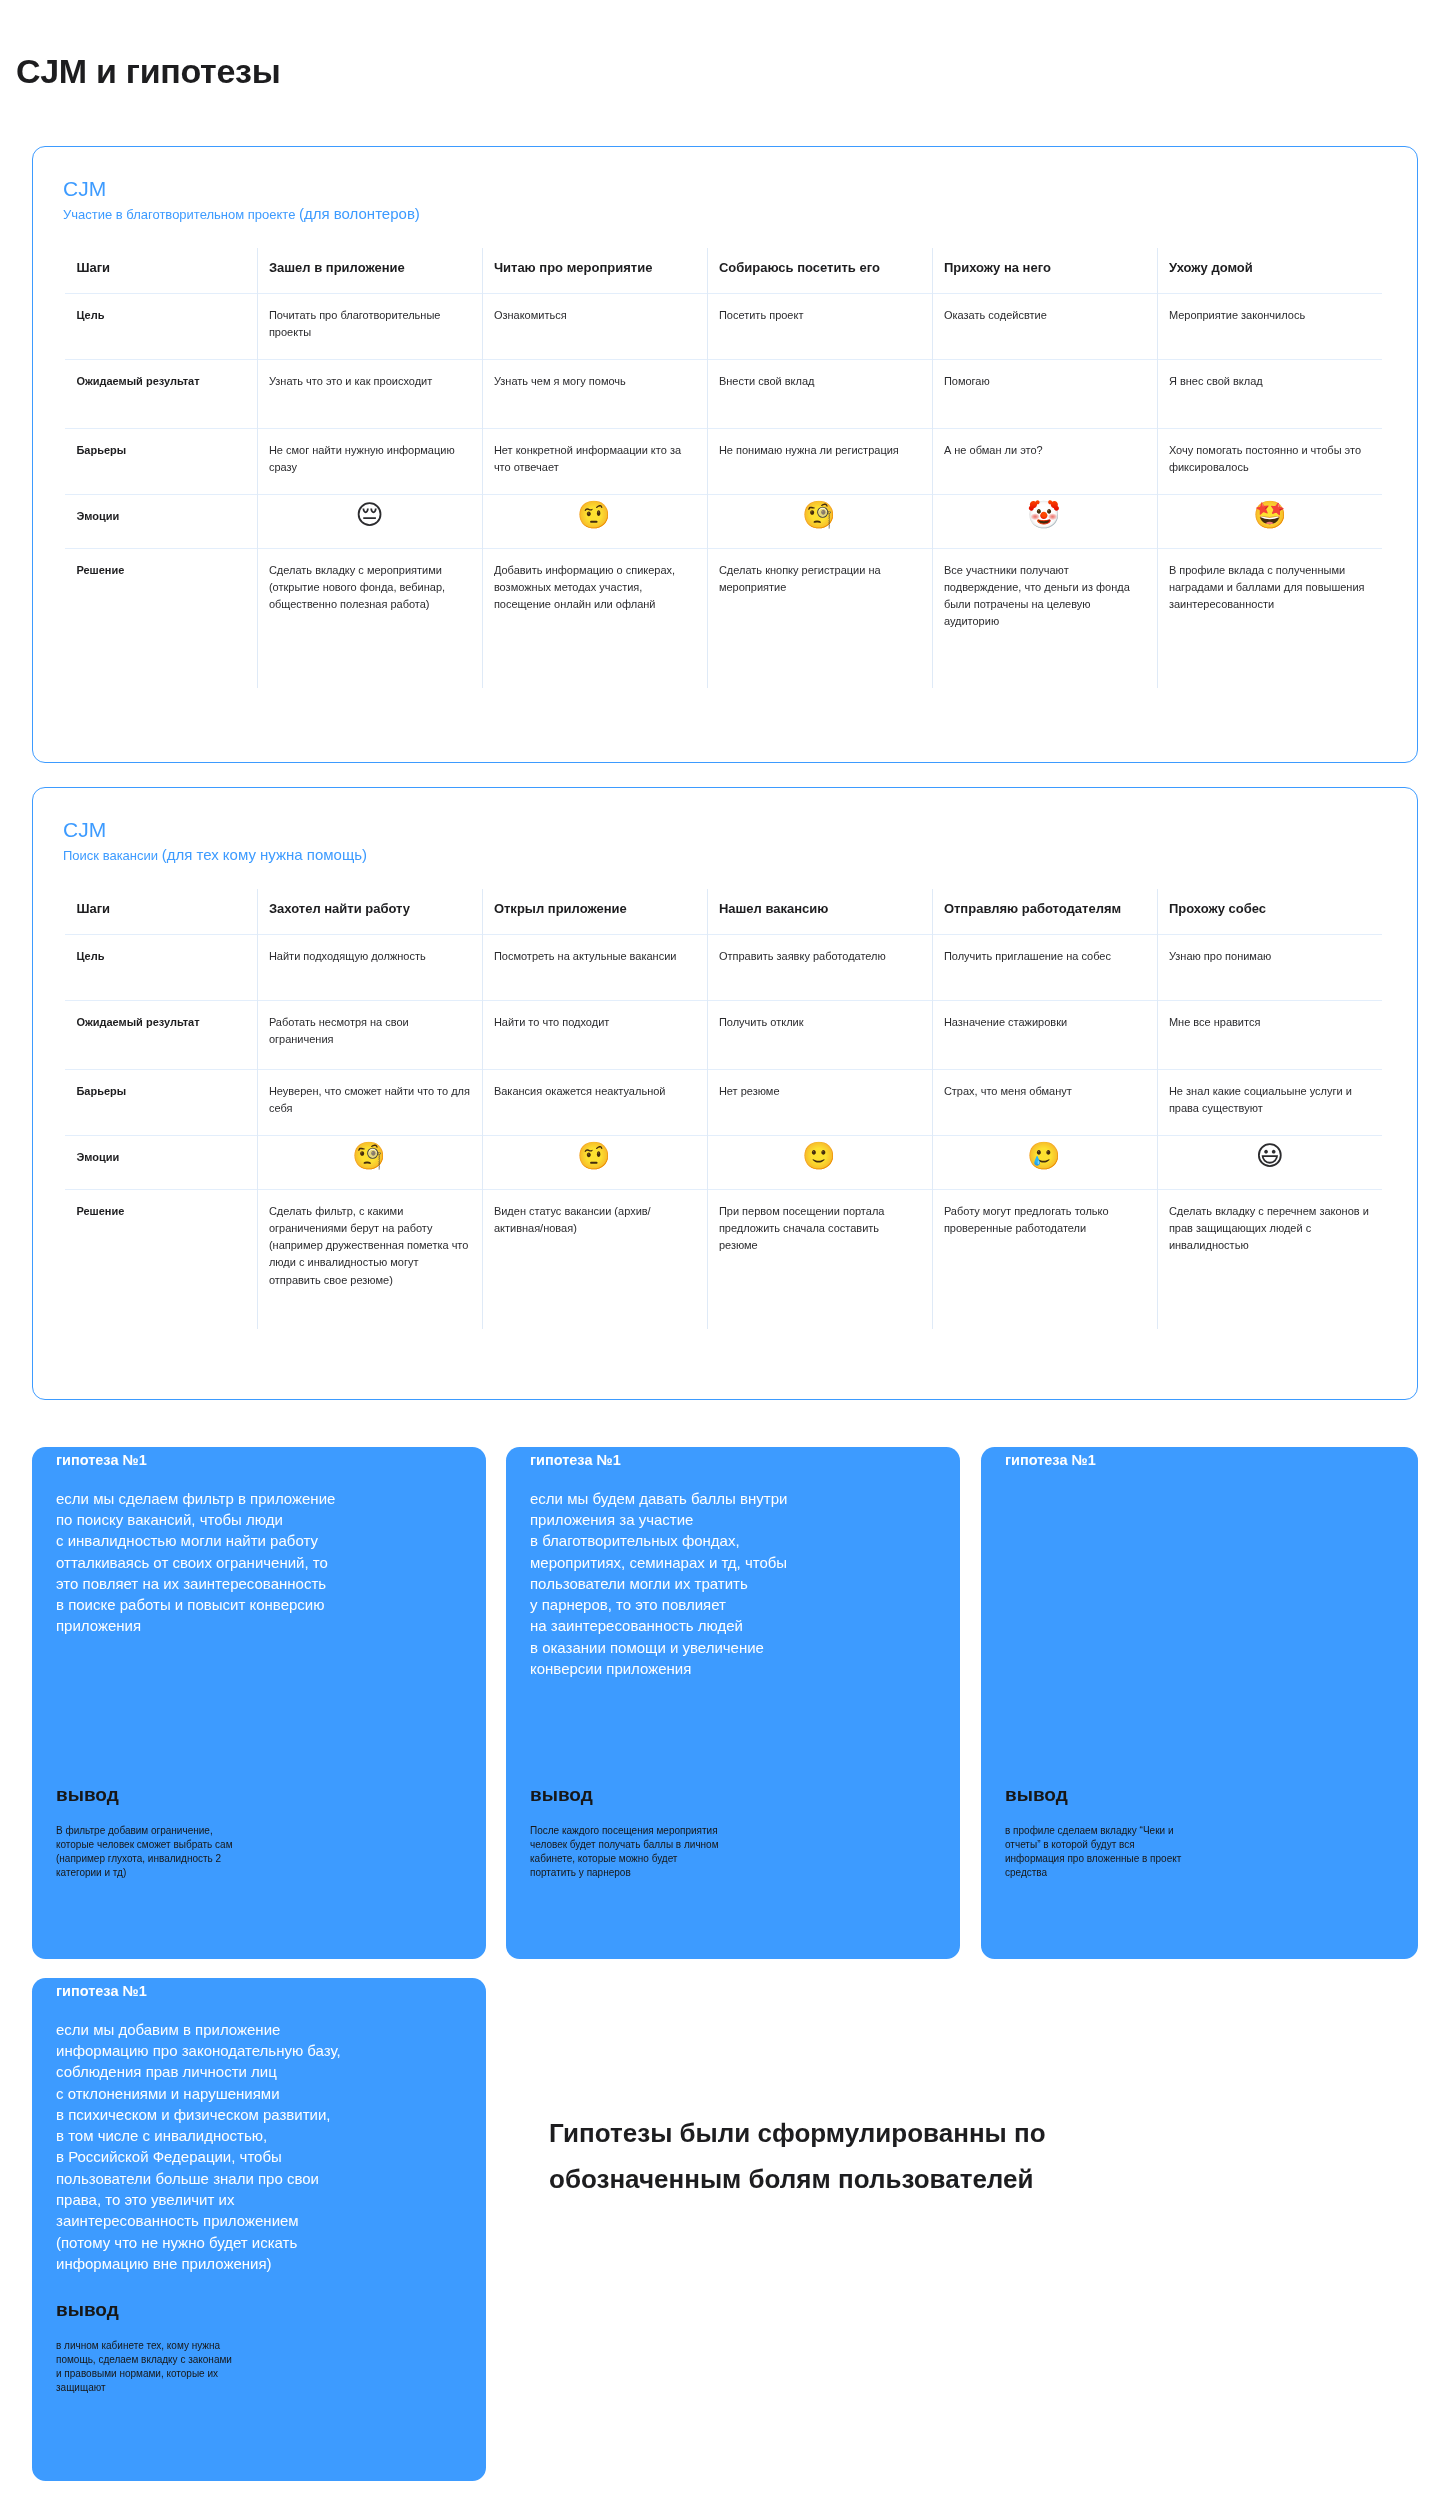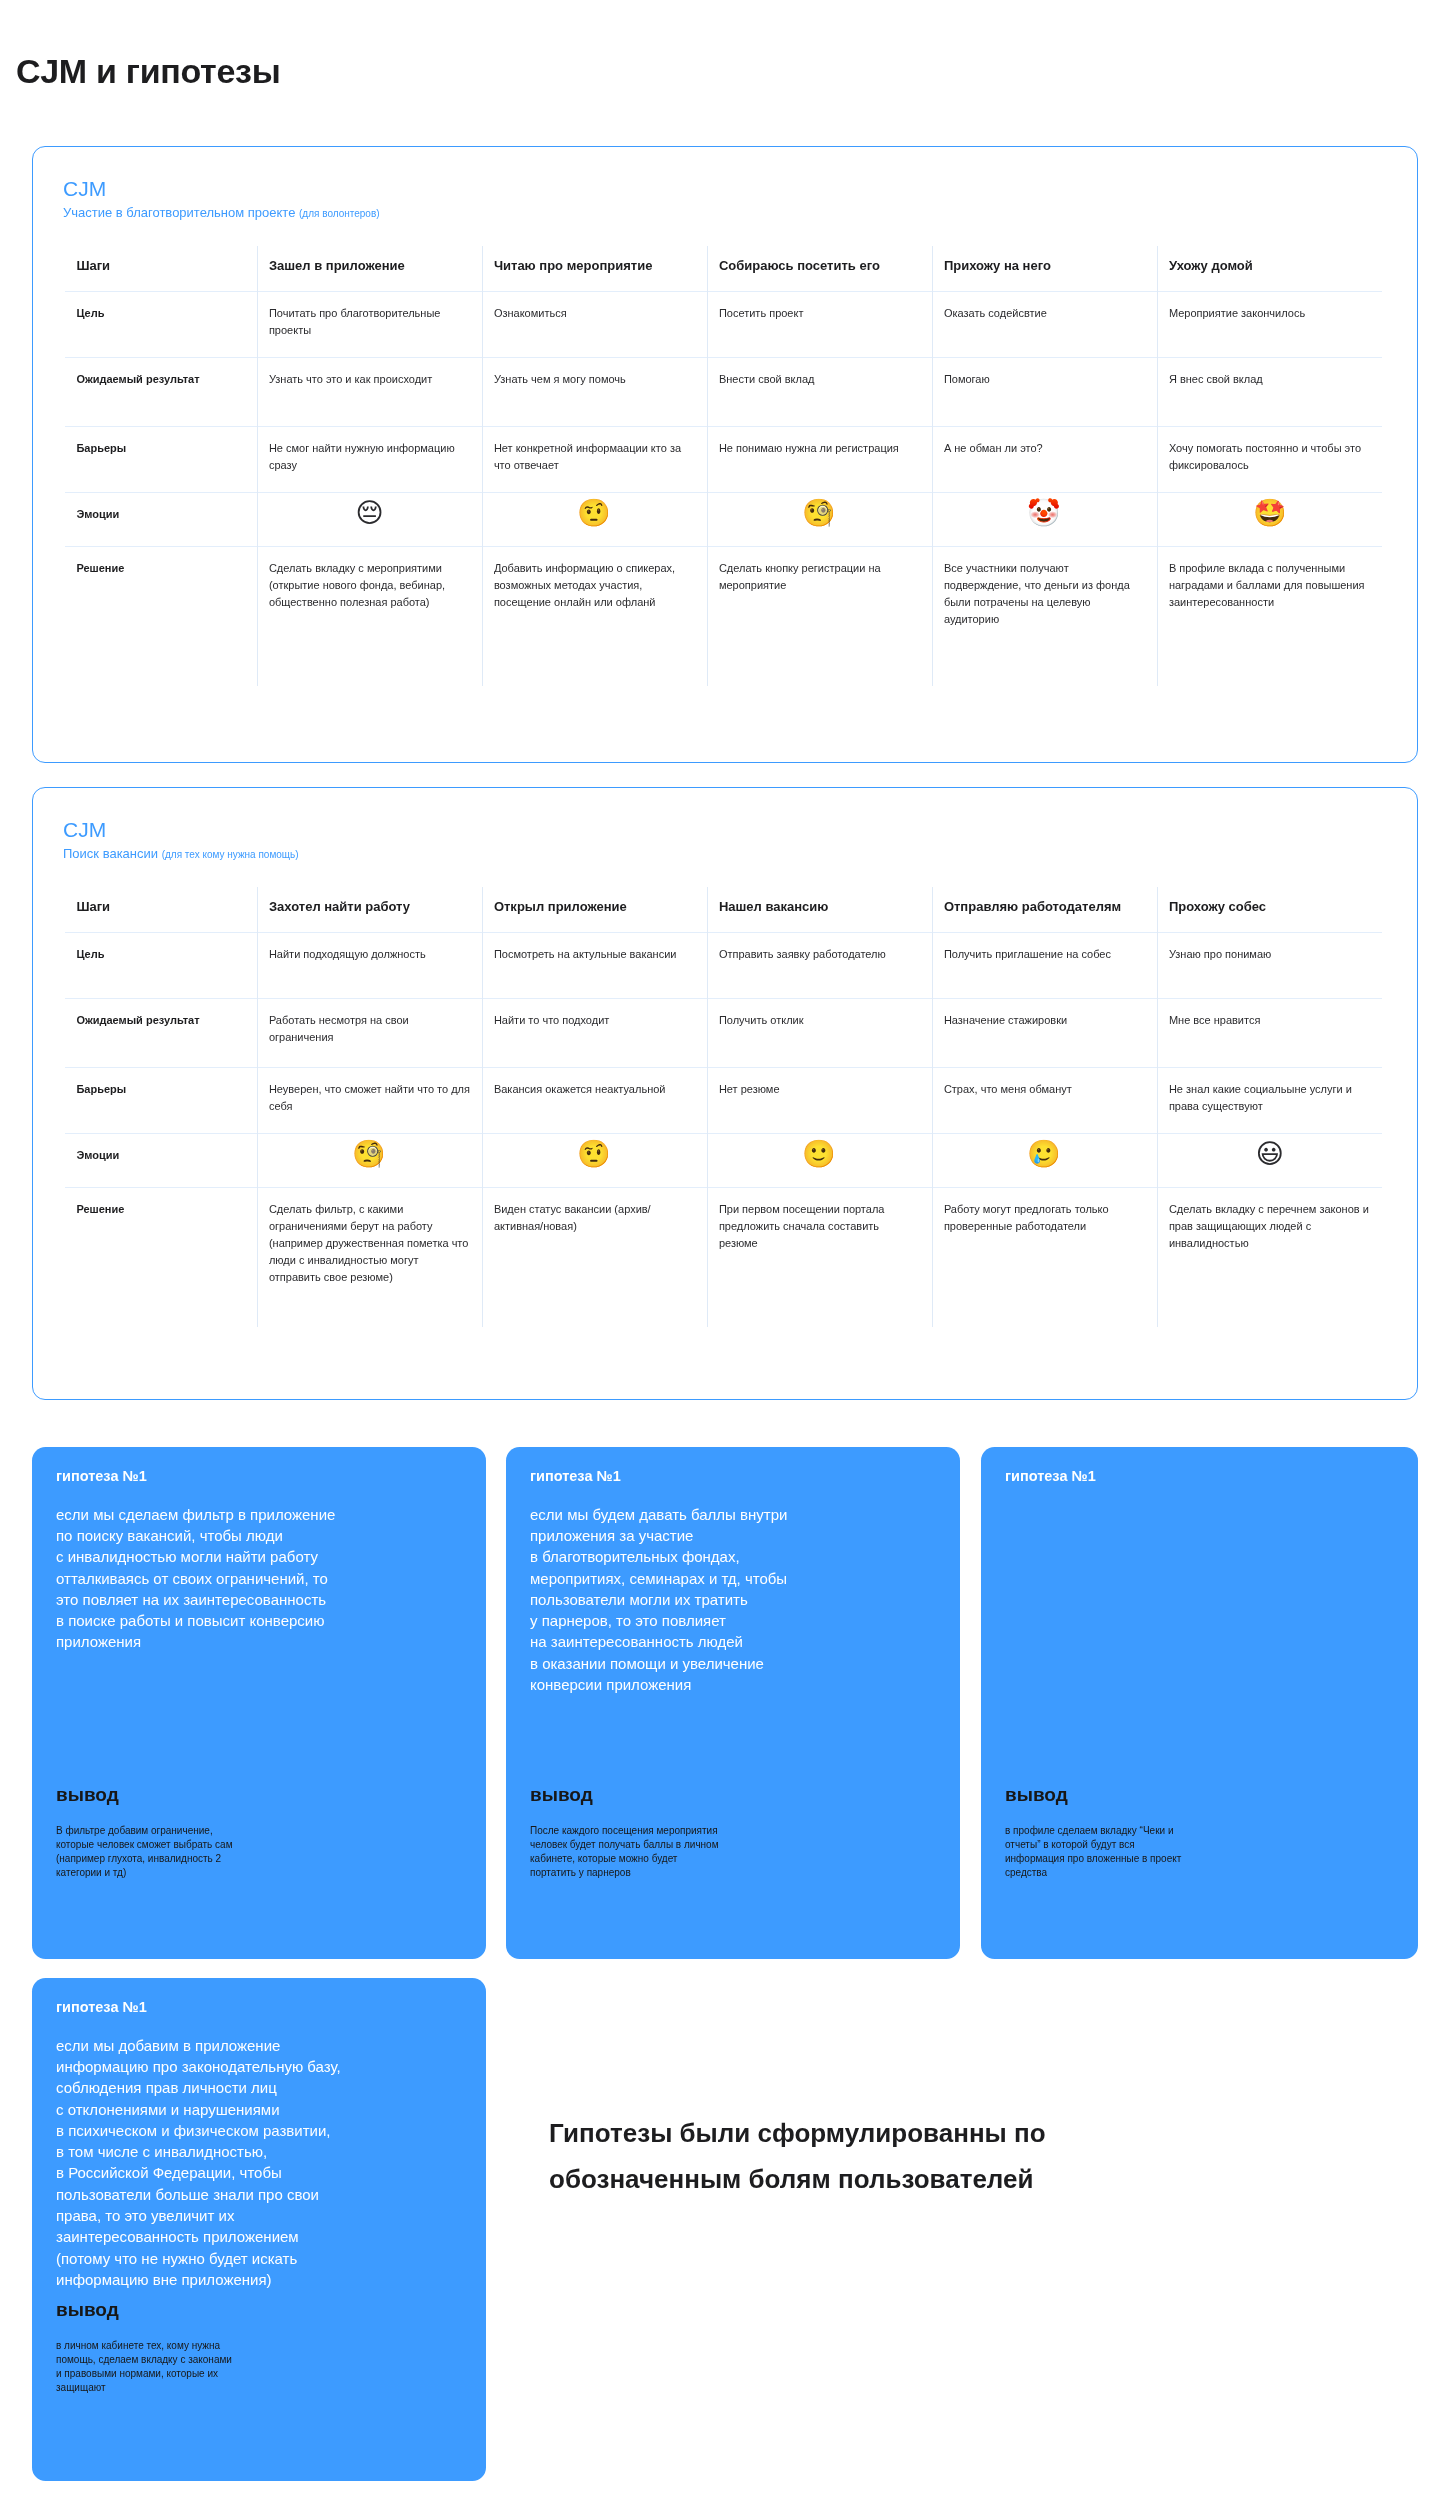--- a/index.html
+++ b/index.html
@@ -46,21 +46,21 @@
     font-weight: 400;
     line-height: 1.1;
   }
   .cjm-head .cjm-sub {
     font-size: 13px;
     color: #3d9bff;
     margin-top: 6.2px;
     line-height: 1.1;
   }
   .cjm-head .cjm-sub .paren {
-    font-size: 10px;
+    font-size: 15px;
     color: #3d9bff;
     margin-top: 31px;
   }
 
   
   table.cjm-table {
     width: 1315px;
     margin: 25px 0 0 32px;
     border-collapse: collapse;
     table-layout: fixed;
@@ -113,21 +113,21 @@
   .r-barrier td, .r-barrier th { height: 66px; }
   .r-emotion td, .r-emotion th { height: 54px; }
   .r-solution td, .r-solution th { height: 140px; }
 
   
   .hyp-card {
     position: absolute;
     background: #3d9bff;
     border-radius: 13.5px;
     color: #ffffff;
-    padding: 21px 23px 21px 24px;
+    padding: 5px 23px 21px 24px;
   }
   .hyp-card .hyp-title {
     font-size: 14.5px;
     font-weight: bold;
     color: #ffffff;
     margin-bottom: 19.7px;
   }
   .hyp-card .hyp-body {
     font-size: 15px;
     line-height: 1.42;

